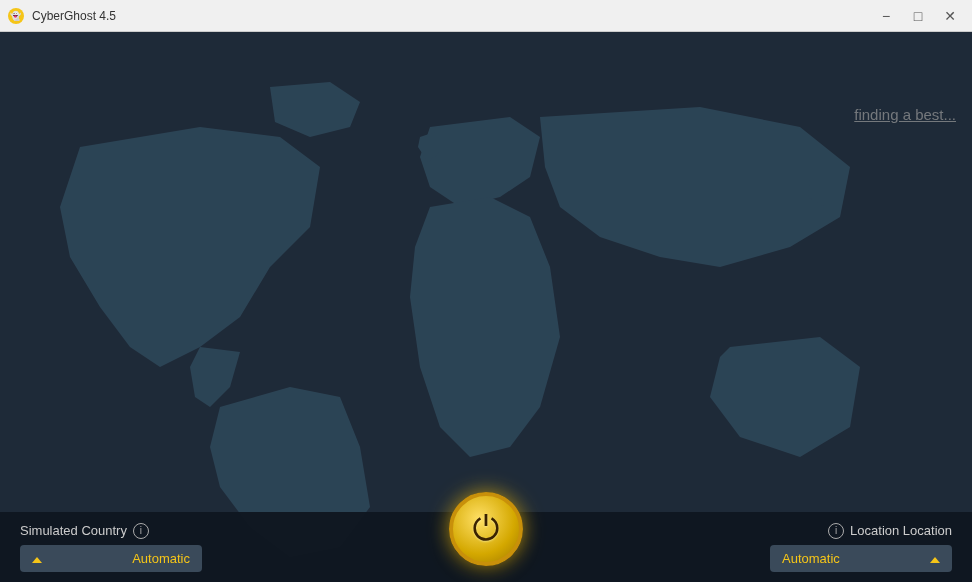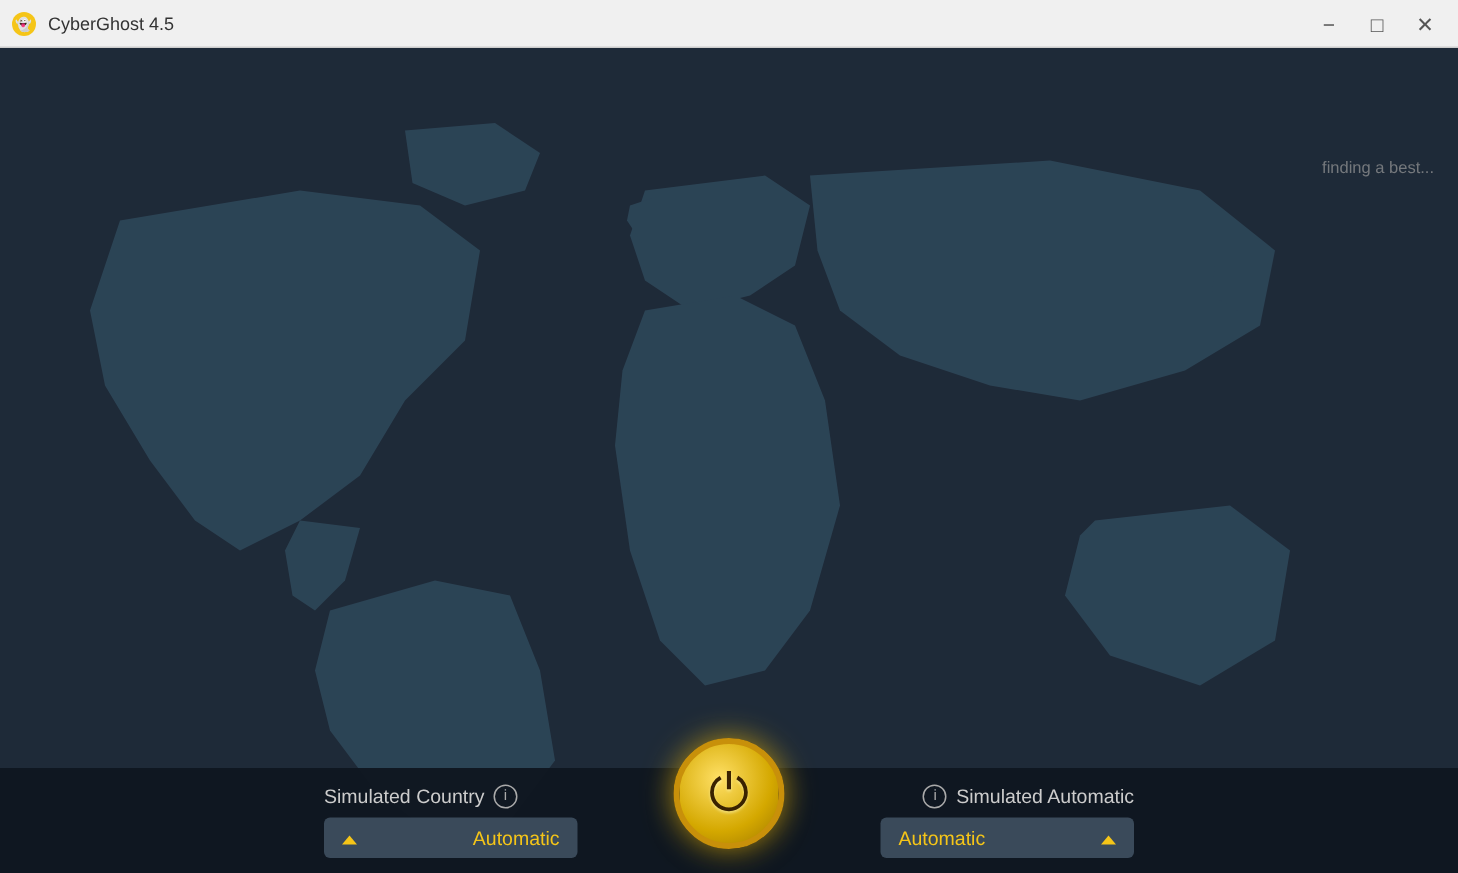--- a/index.html
+++ b/index.html
@@ -65,36 +65,37 @@
       position: relative;
       overflow: hidden;
     }
 
     
     .find-server-hint {
       position: absolute;
       right: 16px;
       top: 74px;
       color: #999;
-      font-size: 11px;
+      font-size: 15px;
       z-index: 10;
       opacity: 0.7;
+      text-decoration: underline;
     }
 
     
     .bottom-bar {
       position: absolute;
       bottom: 0;
       left: 0;
       right: 0;
       height: 70px;
       background: rgba(15, 22, 32, 0.95);
       display: flex;
       align-items: center;
-      justify-content: center;
+      justify-content: space-between;
       padding: 0 20px;
       z-index: 20;
     }
     .bottom-left, .bottom-right {
       display: flex;
       flex-direction: column;
       gap: 6px;
       width: 220px;
     }
     .bottom-right {
@@ -124,21 +125,21 @@
       background: #3a4a5a;
       border: none;
       border-radius: 4px;
       color: #f5c518;
       font-size: 13px;
       padding: 6px 12px;
       cursor: pointer;
       display: flex;
       align-items: center;
       justify-content: space-between;
-      width: 169px;
+      width: 182px;
       gap: 8px;
     }
     .dropdown-btn .arrow-up {
       border: 5px solid transparent;
       border-bottom: 6px solid #f5c518;
       display: inline-block;
       margin-bottom: 2px;
     }
     .dropdown-btn .arrow-up-right {
       border: 5px solid transparent;
@@ -263,21 +264,21 @@
       </button>
     </div>
 
     <div style="width:100px;"></div>
 
     <div class="bottom-right">
       <div class="bottom-label" style="justify-content:flex-end;">
         <div class="info-circle">
           <span>i</span>
         </div>
-        <span>Simulated Automatic</span>
+        <span>Location Location</span>
       </div>
       <button class="dropdown-btn" style="justify-content:space-between;">
         <span>Automatic</span>
         <span class="arrow-up-right"></span>
       </button>
     </div>
   </div>
 
   
   <div class="power-btn-wrap">

